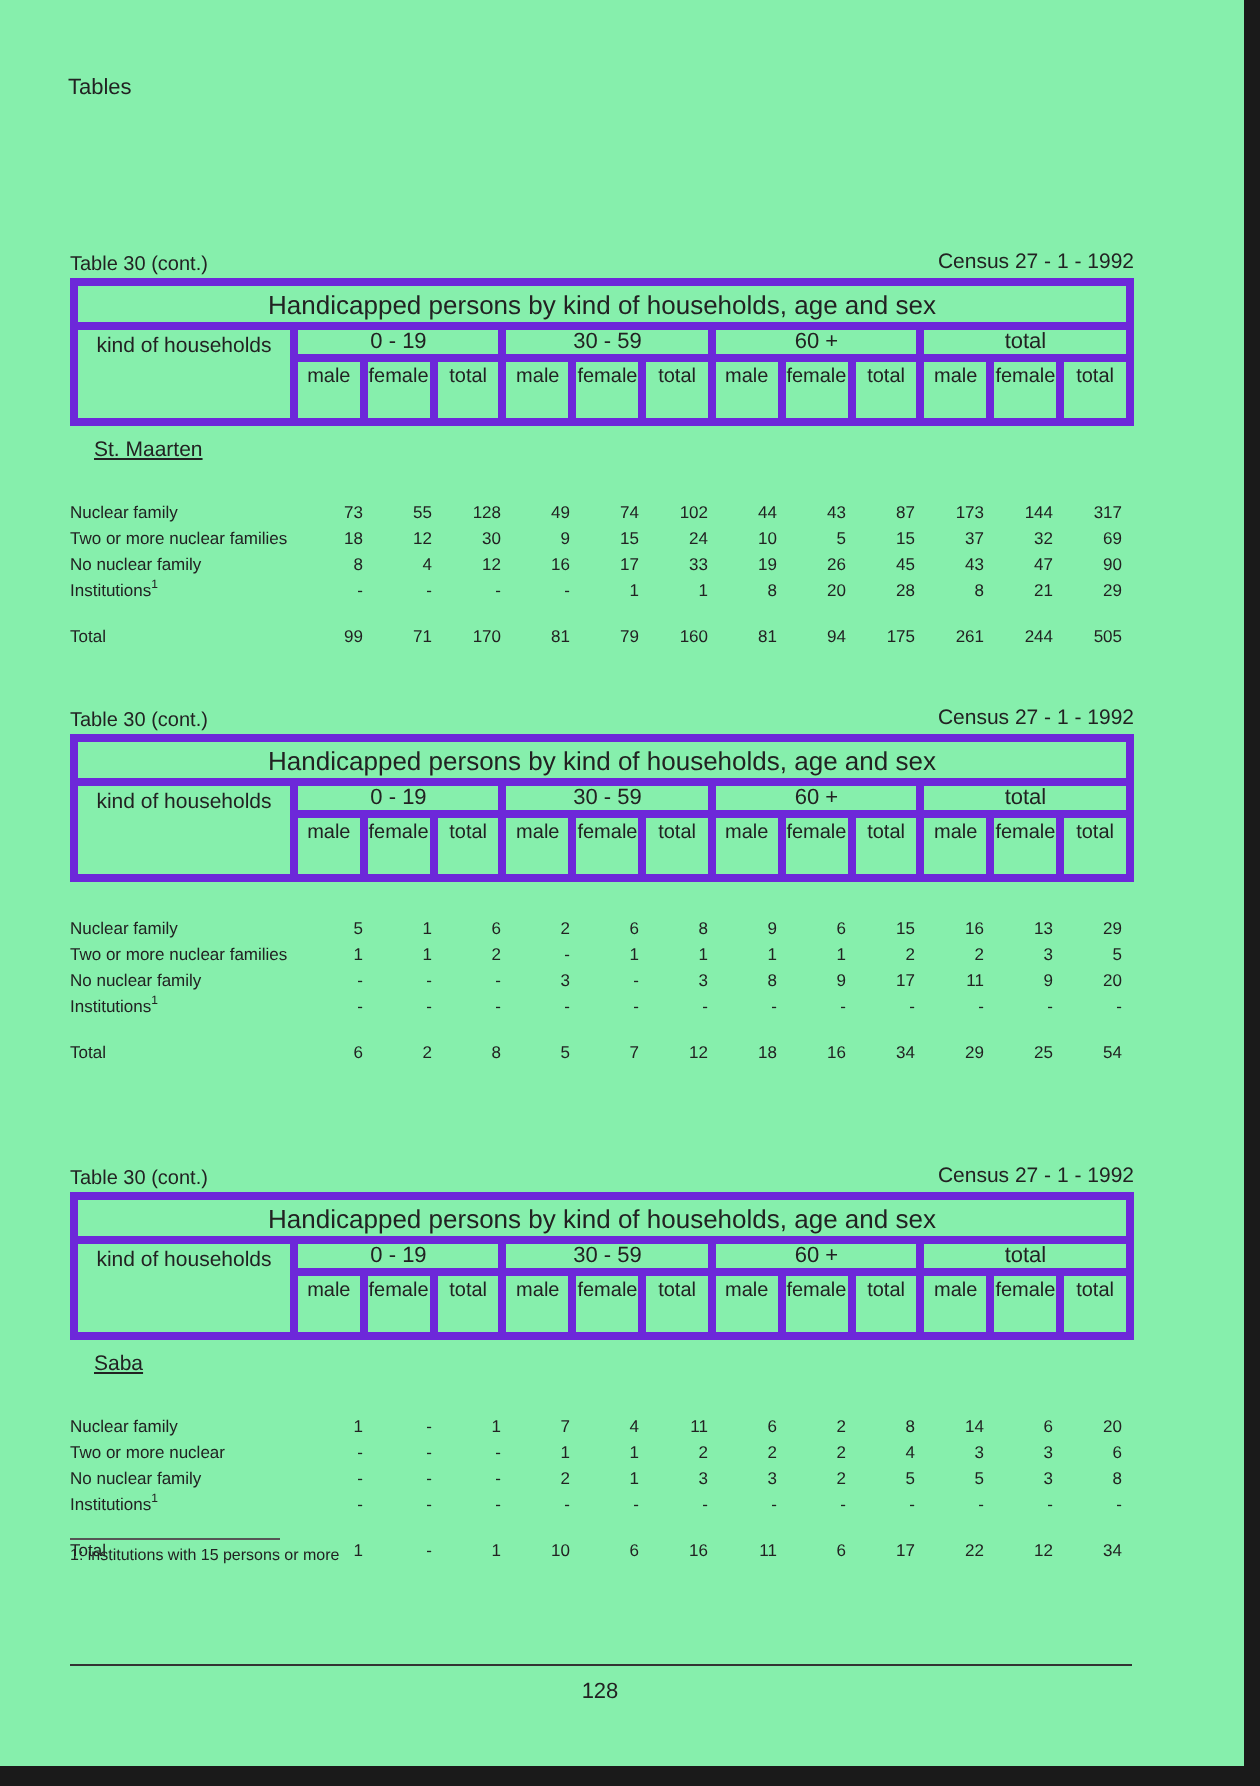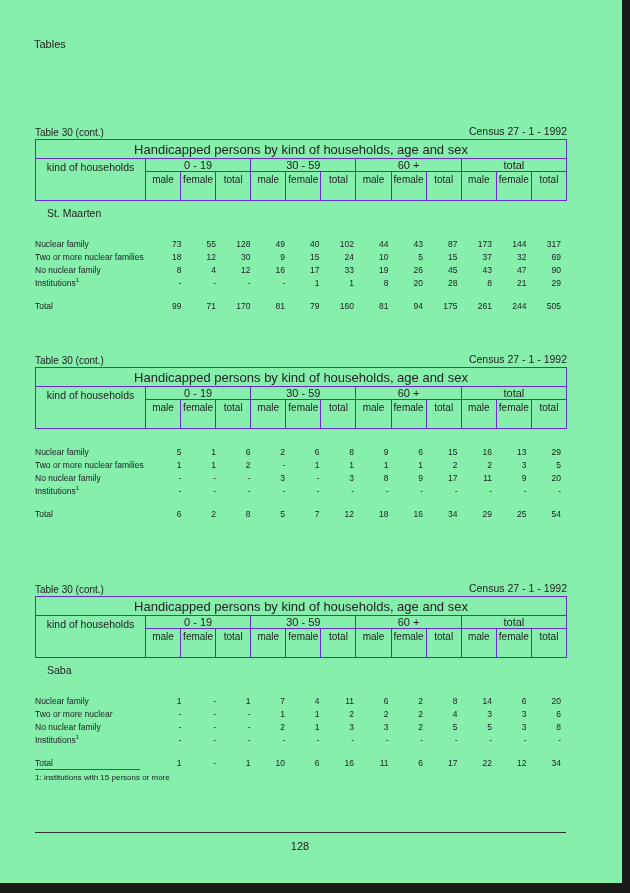--- a/index.html
+++ b/index.html
@@ -13,26 +13,26 @@
   }
   .running-head { position: absolute; left: 34px; top: 38px; font-size: 11px; }
   .tbl-block { position: absolute; left: 35px; width: 532px; }
   .tbl-caption { position: relative; height: 14px; font-size: 10px; margin-top: 37px; }
   .tbl-caption .left { position: absolute; left: 0; top: 2px; }
   .tbl-caption .right { position: absolute; right: 0; top: 0; font-size: 10.5px; }
   .hdr {
     border: 1px solid #333; border-collapse: collapse; width: 532px; table-layout: fixed;
     font-size: 10px;
   }
-  .hdr td { border: 1px solid #6d28d9; text-align: center; padding: 0; }
+  .hdr td { border: 4px solid #6d28d9; text-align: center; padding: 0; }
   .hdr .title { font-size: 13px; height: 18px; }
   .hdr .kind { vertical-align: top; padding-top: 2px; font-size: 10.5px; }
   .hdr .grp { height: 12px; font-size: 11px; }
   .hdr .sub { height: 26px; vertical-align: top; padding-top: 2px; font-size: 10px; }
-  .region { font-size: 10.5px; margin: 6px 0 0 12px; height: 14px; }
+  .region { font-size: 10.5px; margin: 6px 0 0 12px; height: 14px; text-decoration: underline; }
   .data { width: 532px; border-collapse: collapse; table-layout: fixed; font-size: 8.5px; }
   .data td { padding: 0; height: 13px; text-align: right; padding-right: 6px; }
   .data td.label { text-align: left; padding-left: 0; padding-right: 0; }
   .data tr.gap td { height: 10px; }
   sup { font-size: 6px; }
   .fn-rule { position: absolute; left: 35px; top: 769px; width: 105px; border-top: 1px solid #555; }
   .footnote { position: absolute; left: 35px; top: 773px; font-size: 8px; }
   .foot-rule { position: absolute; left: 35px; top: 832px; width: 531px; border-top: 1px solid #333; }
   .page-num { position: absolute; left: 0; width: 600px; top: 840px; text-align: center; font-size: 11px; }
 </style>
@@ -107,21 +107,21 @@
           <col>
           <col>
         </colgroup>
         <tbody>
           <tr>
             <td class="label"><span>Nuclear family</span><sup></sup></td>
             <td>73</td>
             <td>55</td>
             <td>128</td>
             <td>49</td>
-            <td>40</td>
+            <td>74</td>
             <td>102</td>
             <td>44</td>
             <td>43</td>
             <td>87</td>
             <td>173</td>
             <td>144</td>
             <td>317</td>
           </tr>
           <tr>
             <td class="label"><span>Two or more nuclear families</span><sup></sup></td>

